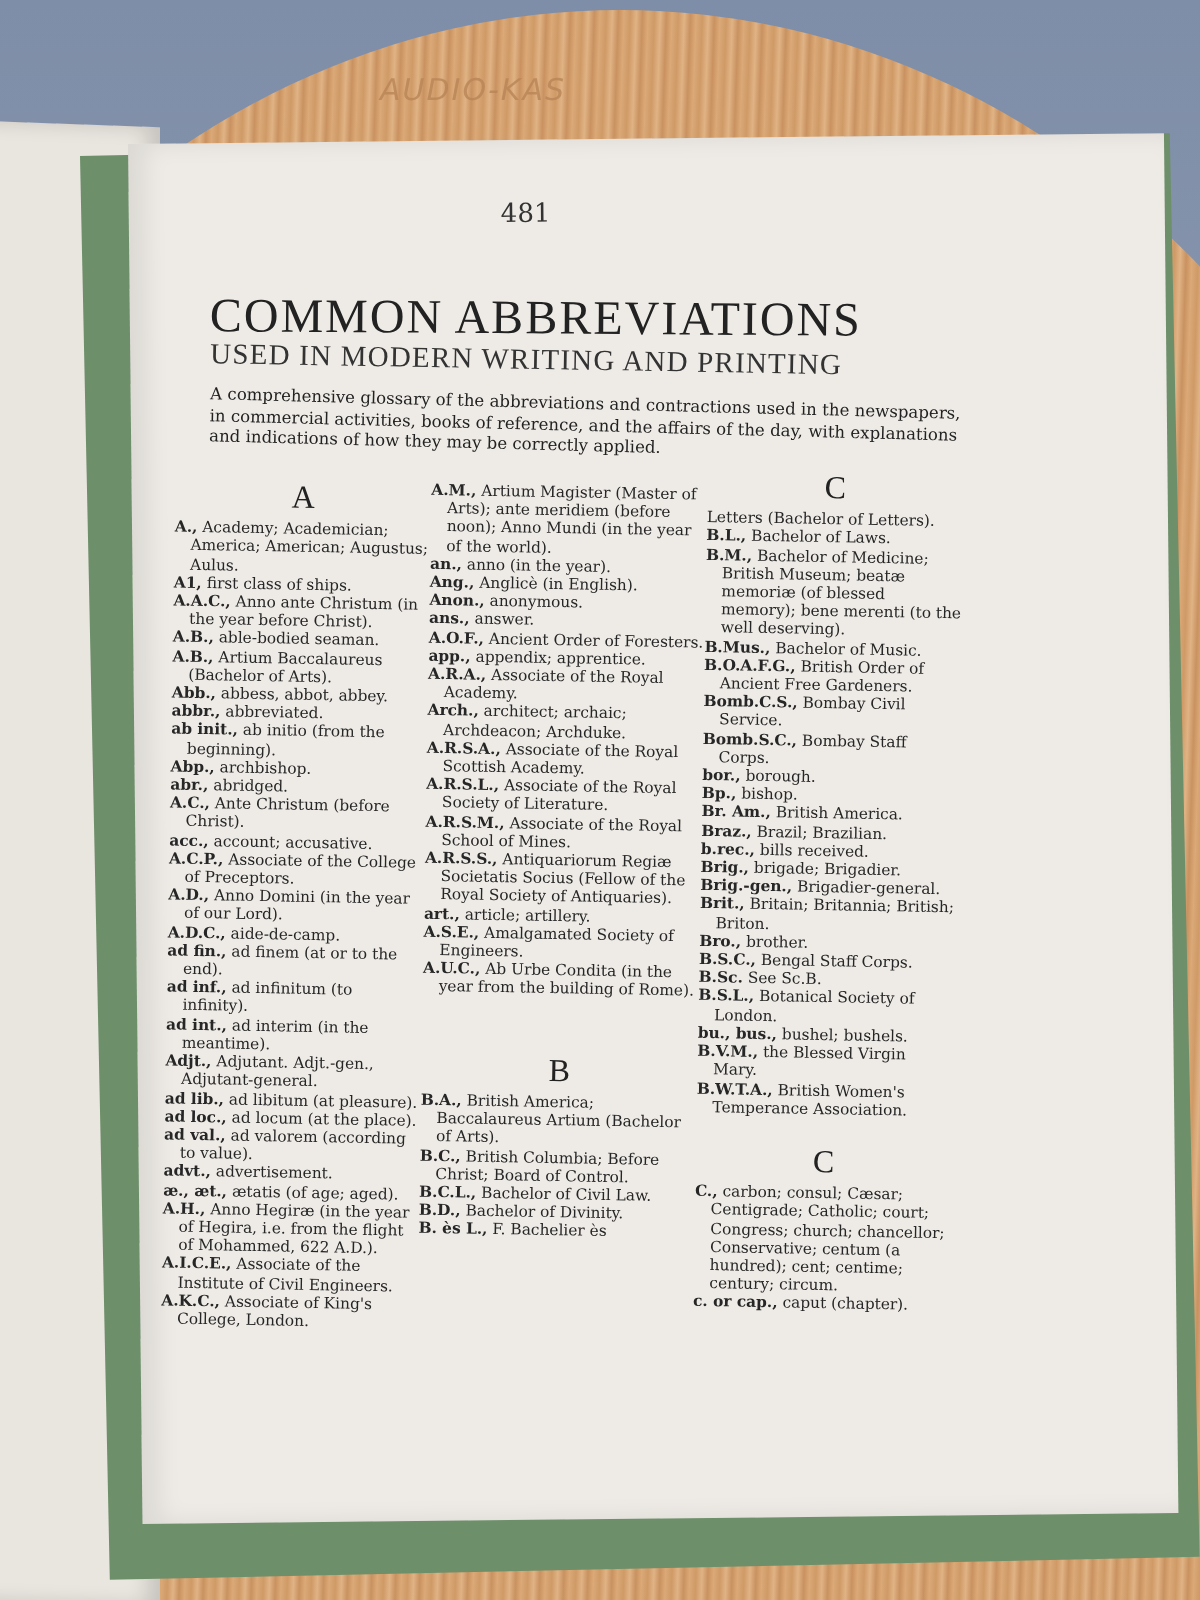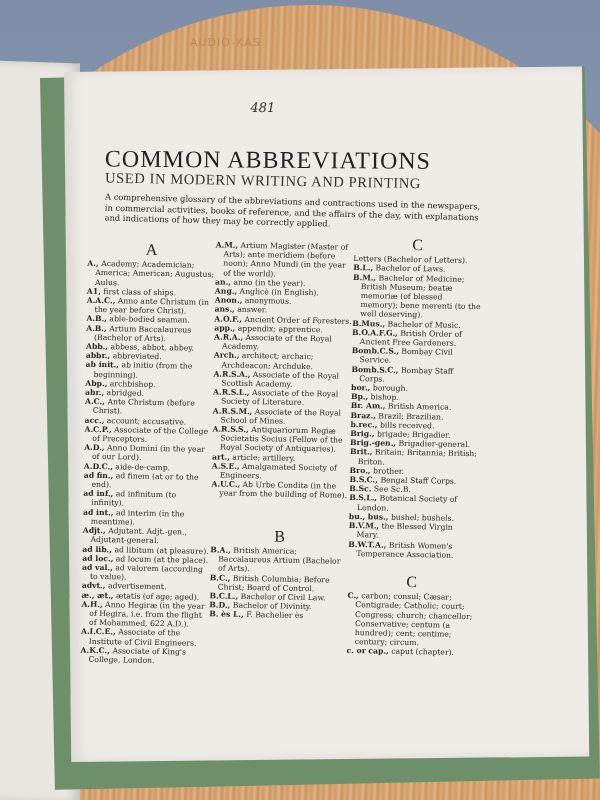--- a/index.html
+++ b/index.html
@@ -2,29 +2,29 @@
 <html><head>
 <meta charset="utf-8">
 <style>
   html,body{margin:0;padding:0;}
   body{width:600px;height:800px;overflow:hidden;position:relative;
        background:#8e9cb3;font-family:"DejaVu Serif",serif;}
   .wall{position:absolute;left:0;top:0;width:600px;height:800px;
         background:linear-gradient(180deg,#7f8ea8 0%,#9aa6ba 100%);}
   .board{position:absolute;left:-120px;top:5px;width:860px;height:980px;border-radius:50%;
          background:repeating-linear-gradient(92deg,#d9a877 0px,#cf9a66 3px,#e0b385 6px,#c99260 9px,#dcaa78 12px);}
-  .brand{position:absolute;left:190px;top:36px;font-size:11px;color:#b98557;letter-spacing:1px;opacity:.8;font-family:"DejaVu Sans",sans-serif;}
+  .brand{position:absolute;left:190px;top:36px;font-size:15px;color:#b98557;letter-spacing:1px;opacity:.8;font-family:"DejaVu Sans",sans-serif;font-style:italic;}
   .leftpage{position:absolute;left:-10px;top:62px;width:90px;height:740px;background:#e9e5df;
             transform:skewY(2deg);box-shadow:inset -6px 0 10px rgba(0,0,0,.15);}
   .cover{position:absolute;left:40px;top:78px;width:545px;height:712px;background:#6d8f6a;
          transform:rotate(-1.2deg);transform-origin:left top;}
   .page{position:absolute;left:64px;top:72px;width:518px;height:690px;background:#eeebe6;
         transform:rotate(-0.6deg);transform-origin:left top;
         box-shadow:inset 8px 0 12px rgba(0,0,0,.08);}
-  .pagenum{position:absolute;left:186px;top:30px;font-size:13px;color:#333;font-style:italic;}
+  .pagenum{position:absolute;left:186px;top:30px;font-size:13px;color:#333;}
   .title{position:absolute;left:40px;top:74px;font-size:24px;letter-spacing:1px;color:#222;
          font-family:"Liberation Serif",serif;transform:rotate(1deg);transform-origin:left;}
   .subtitle{position:absolute;left:40px;top:98px;font-size:14.5px;letter-spacing:.6px;color:#333;
             font-family:"Liberation Serif",serif;transform:rotate(1.6deg);transform-origin:left;}
   .intro{position:absolute;left:40px;top:120px;width:380px;font-size:8.3px;line-height:10.5px;color:#222;
          transform:rotate(2.1deg);transform-origin:left top;}
   .col{position:absolute;font-size:7.7px;line-height:9.2px;color:#262626;}
   .col .e{margin:0 0 0 0;padding-left:8px;text-indent:-8px;}
   .col b{font-weight:bold;}
   .colA{left:22px;top:170px;width:128px;transform:rotate(1.6deg);transform-origin:left top;}

